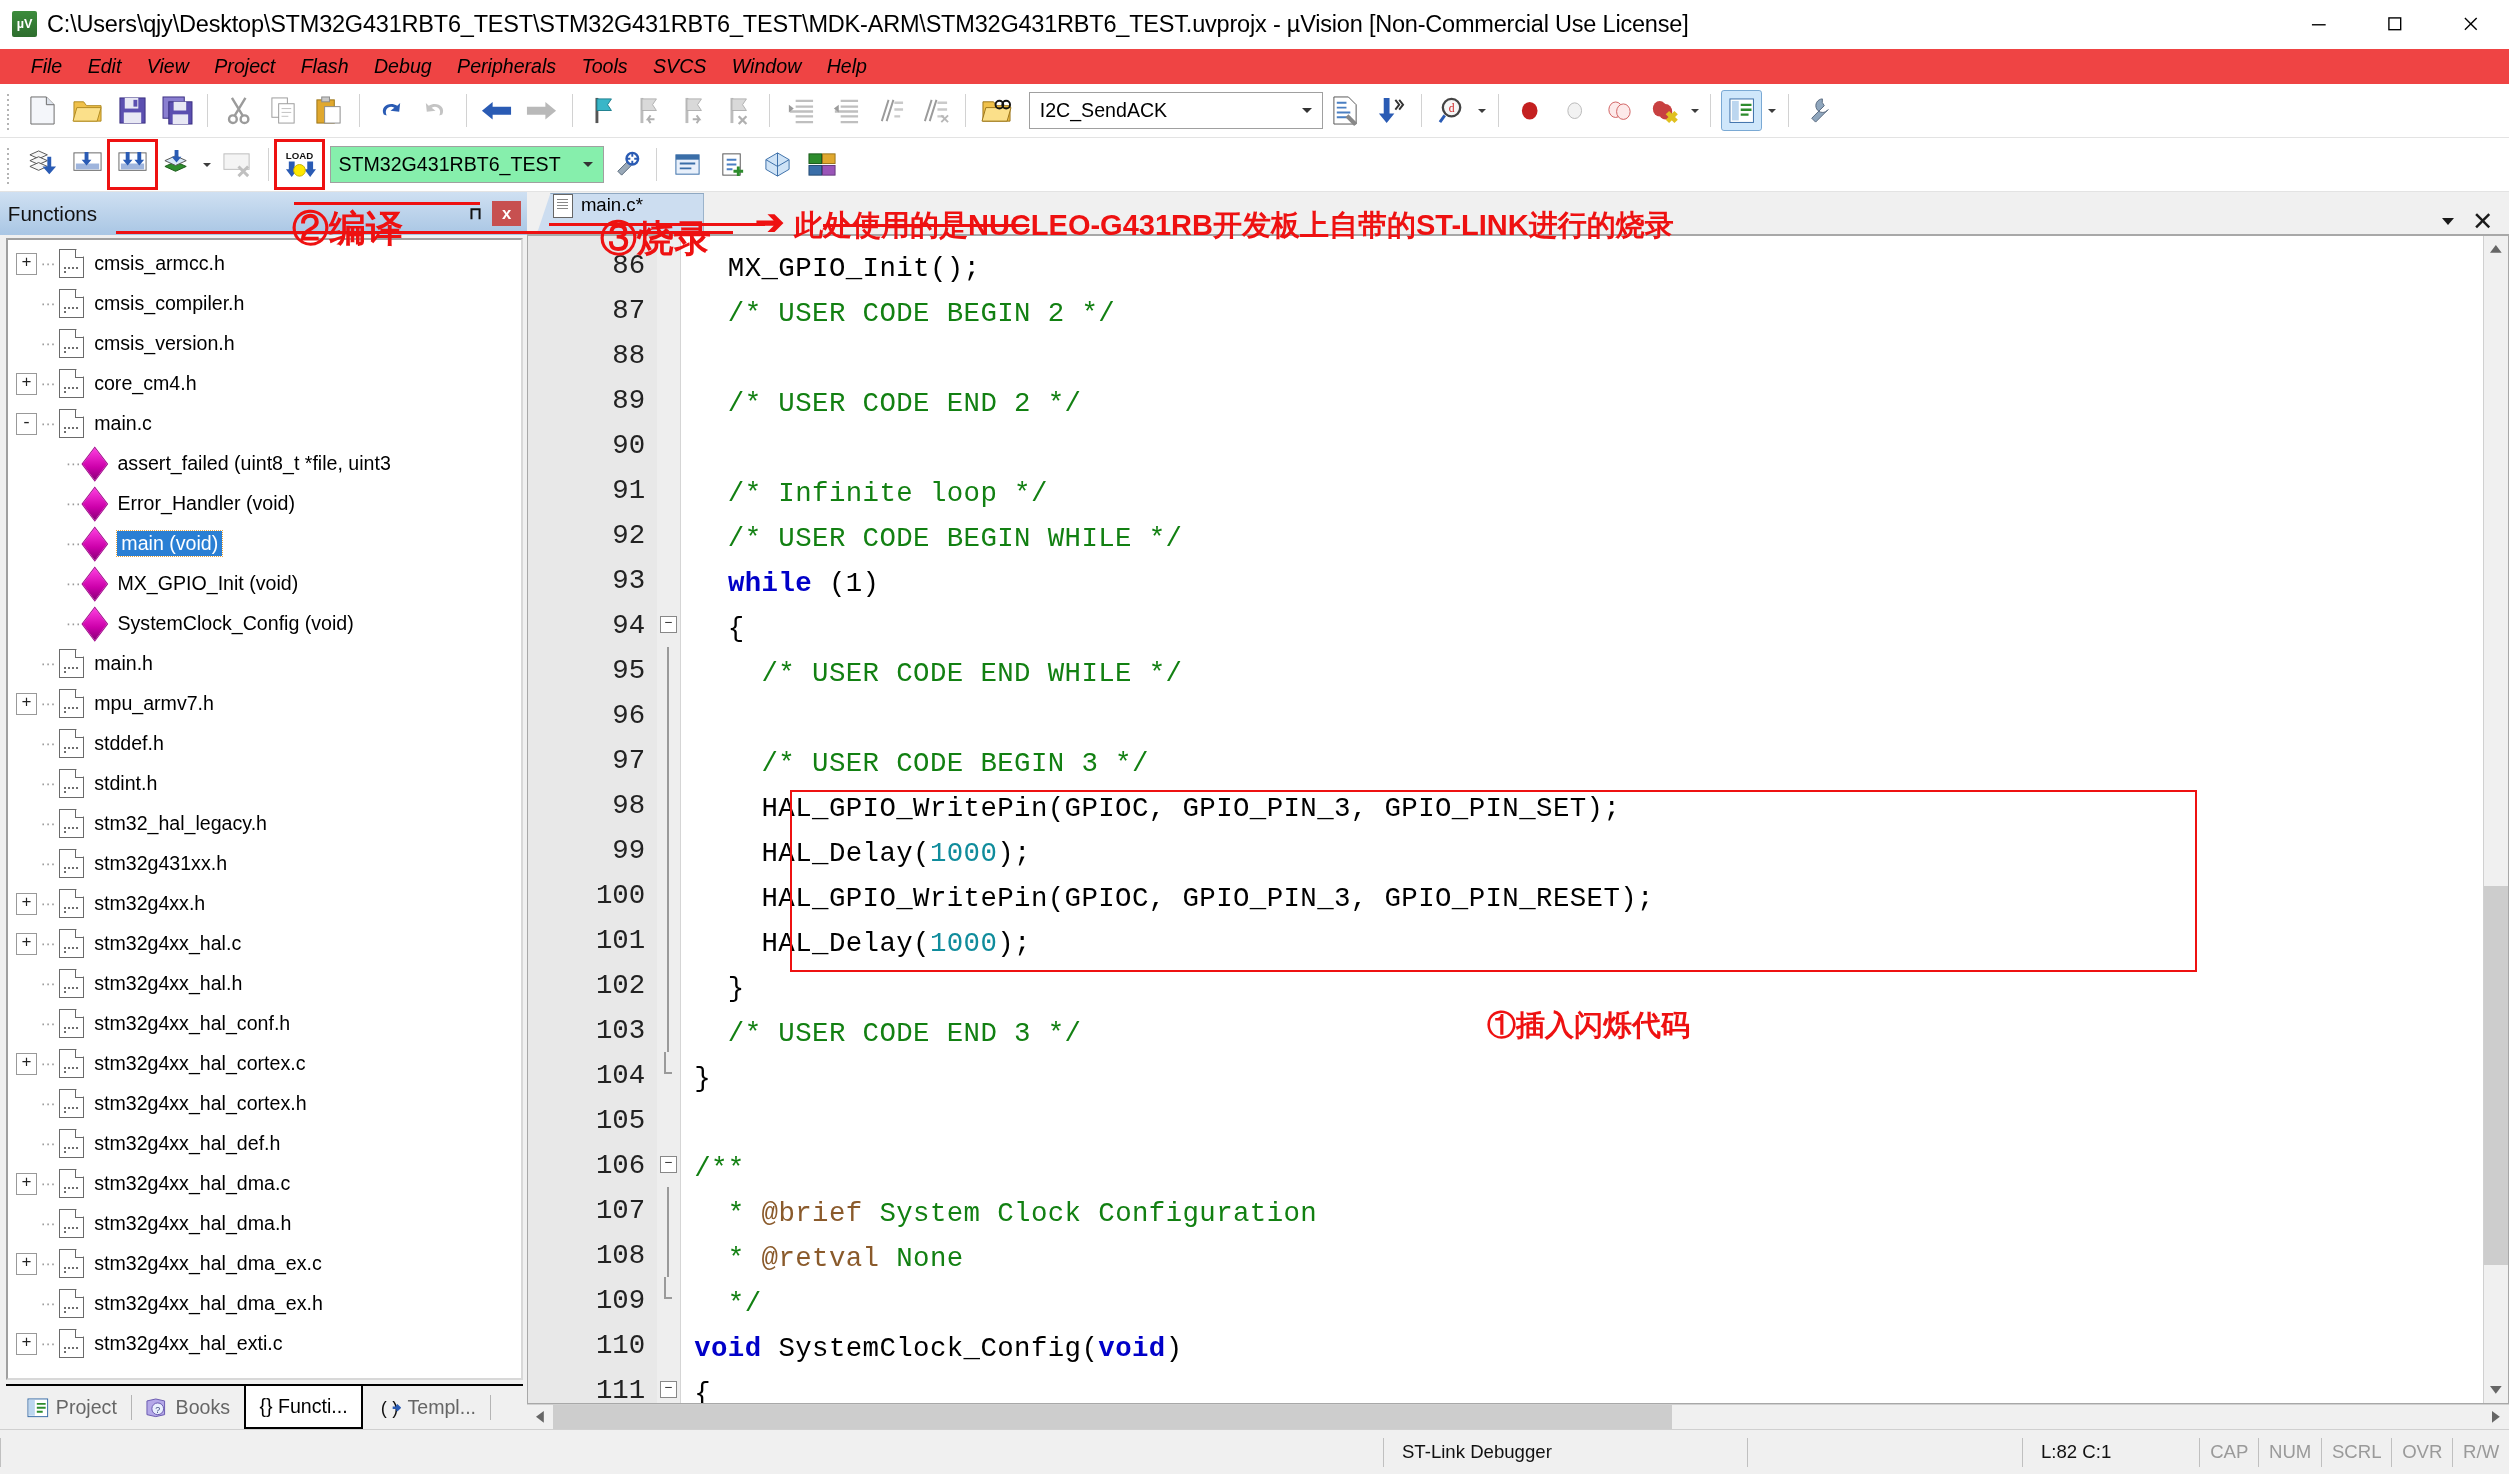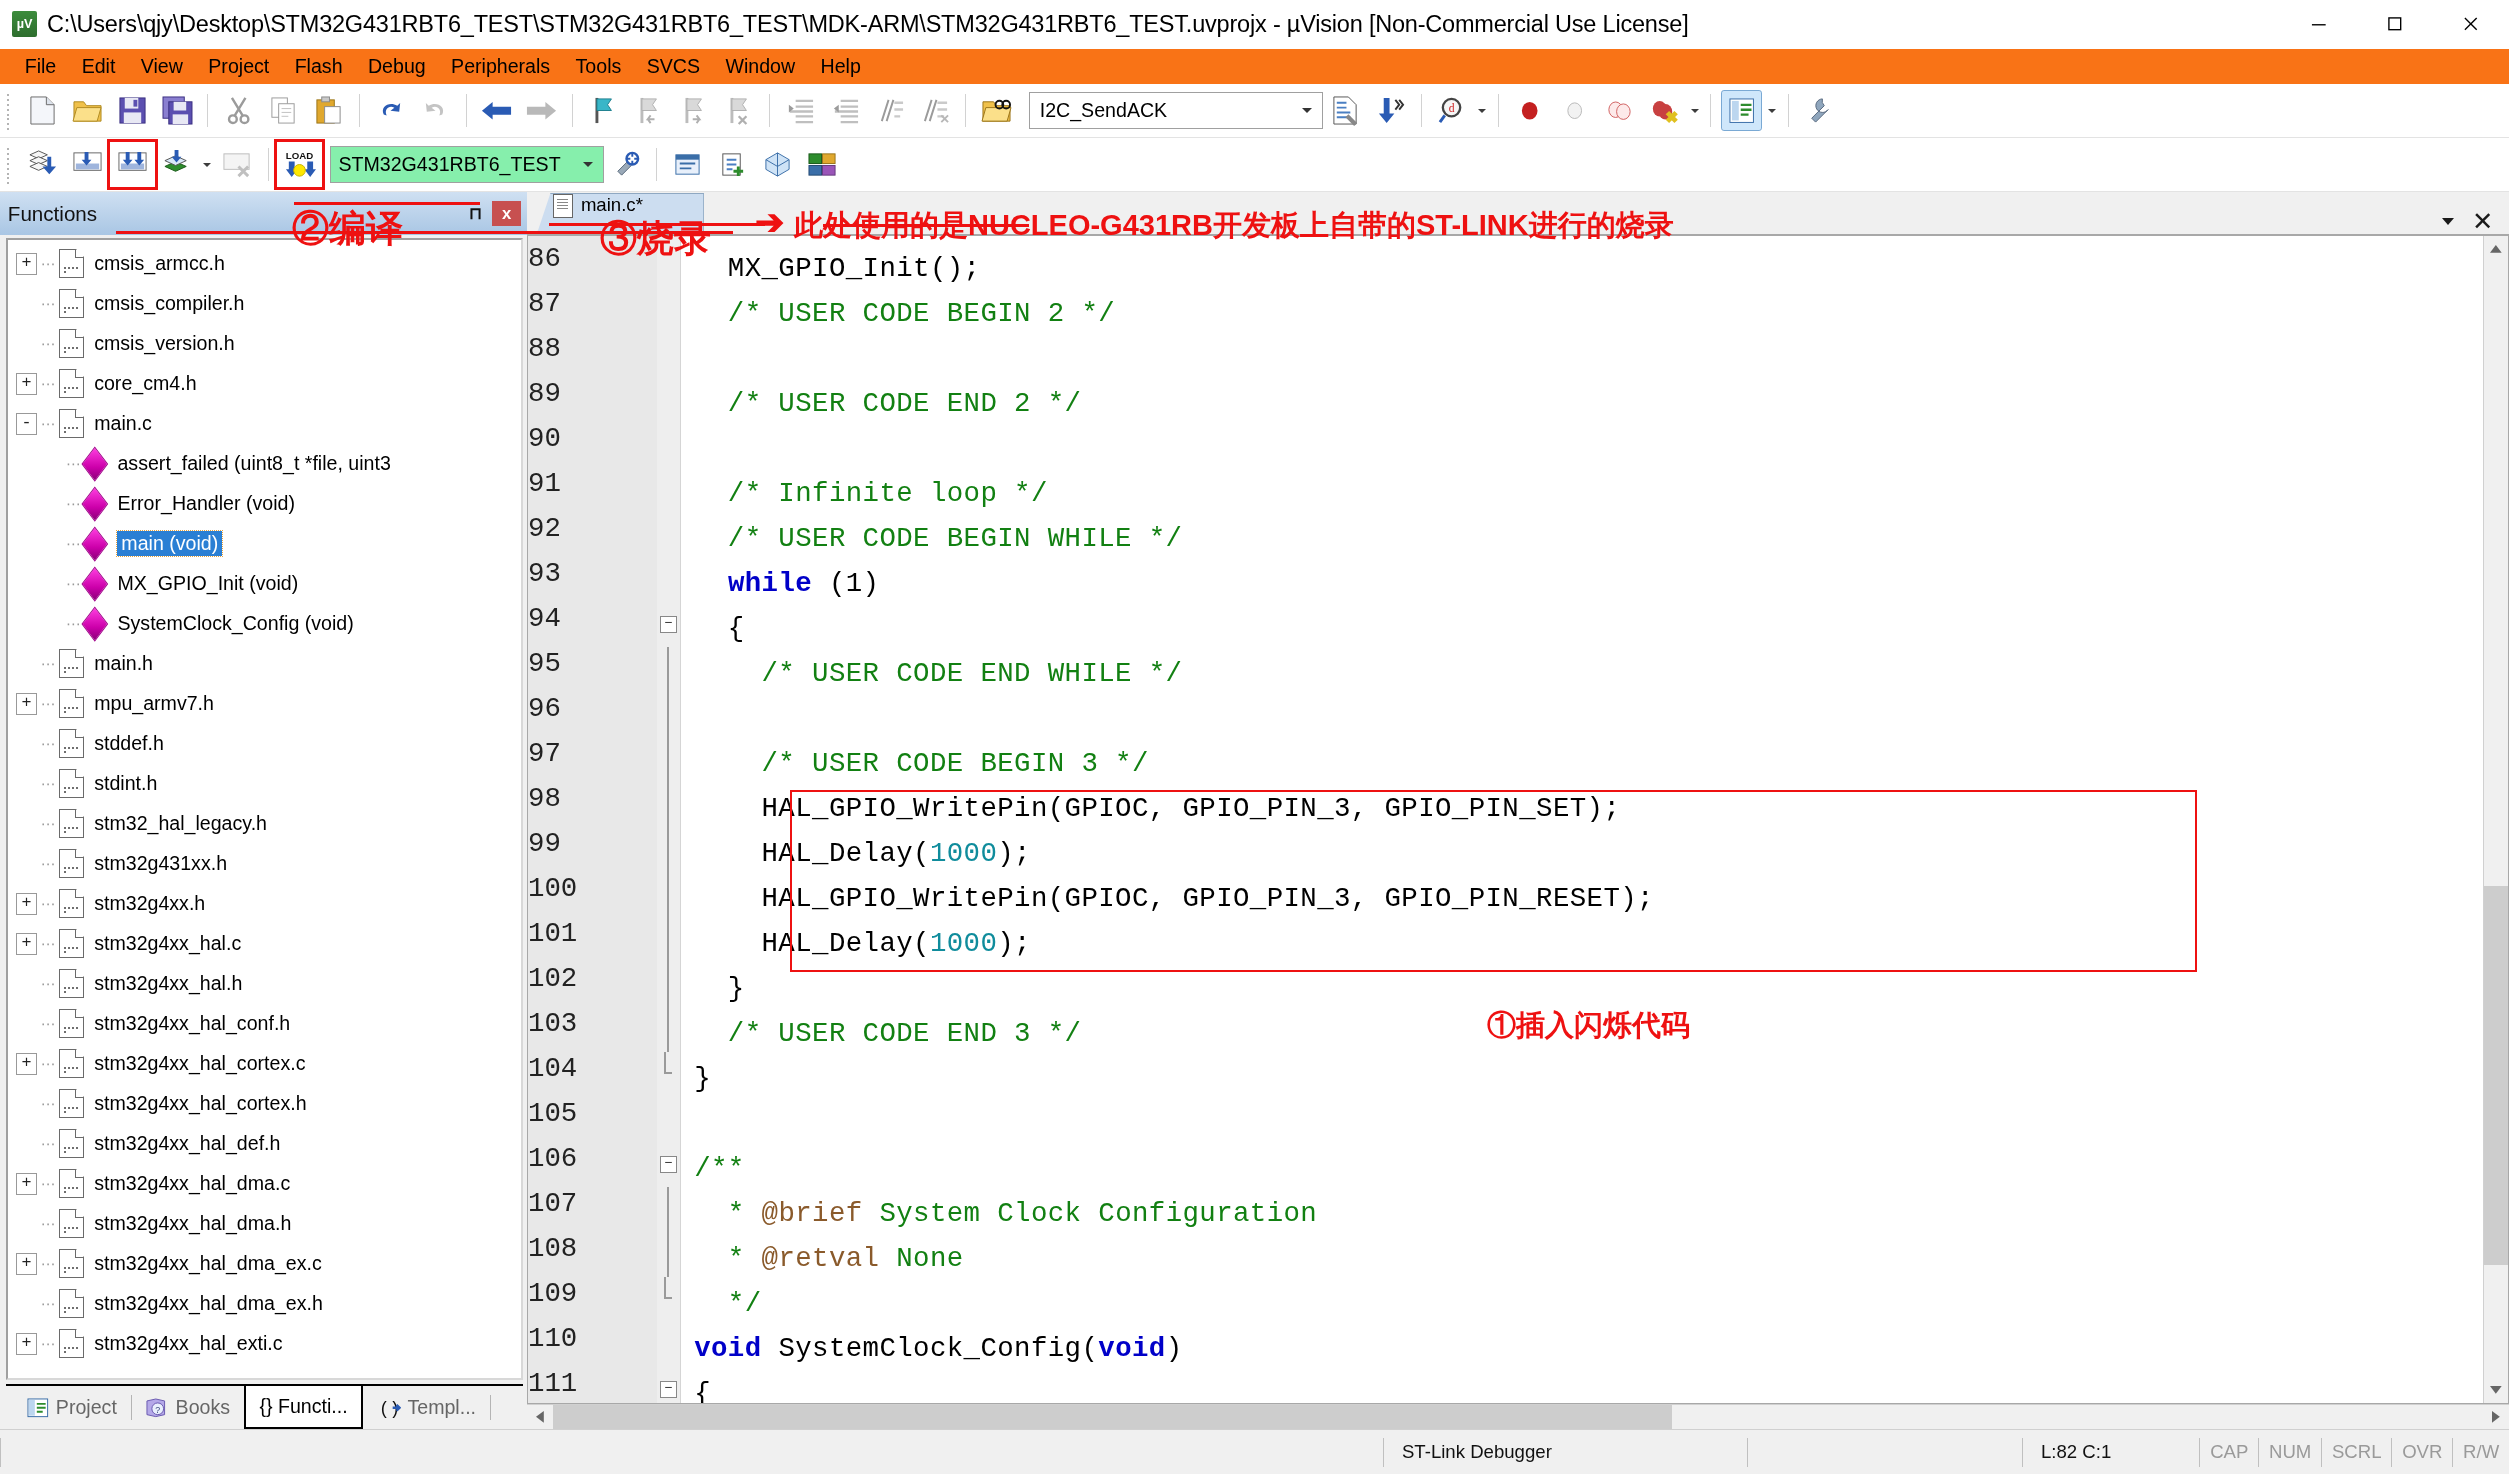--- a/index.html
+++ b/index.html
@@ -57,25 +57,26 @@
   .win-btn {
     width: 76px; height: 49px;
     display: flex; align-items: center; justify-content: center;
     color: #000;
   }
   .win-btn svg { display: block; }
 
   
   .menubar {
     height: 35px;
-    background: #f97316;
+    background: #ef4444;
     display: flex;
     align-items: center;
-    padding-left: 12px;
-    flex: 0 0 auto;
+    padding-left: 18px;
+    flex: 0 0 auto;
+    font-style: italic;
   }
   .menu-item {
     font-size: 19.6px;
     color: #000;
     padding: 3.9px 12.7px;
     white-space: nowrap;
   }
 
   
   .toolbar {
@@ -361,22 +362,22 @@
     min-height: 0;
     position: relative;
     border: 1px solid #a8a8a8;
     margin: 0 0 0 0;
     overflow: hidden;
   }
   .gutter {
     width: 129px;
     background: #e8e8e8;
     flex: 0 0 auto;
-    padding-top: 0;
-    text-align: left;
+    padding-top: 7px;
+    text-align: right;
     font-family: "Liberation Mono", monospace;
     font-size: 27.4px;
     color: #222;
     position: relative;
   }
   .gutter .ln { height: 45px; line-height: 45px; padding-right: 11.8px; }
   .foldcol {
     width: 23.5px; flex: 0 0 auto;
     background: #eeeeee;
     padding-top: 5.9px;

